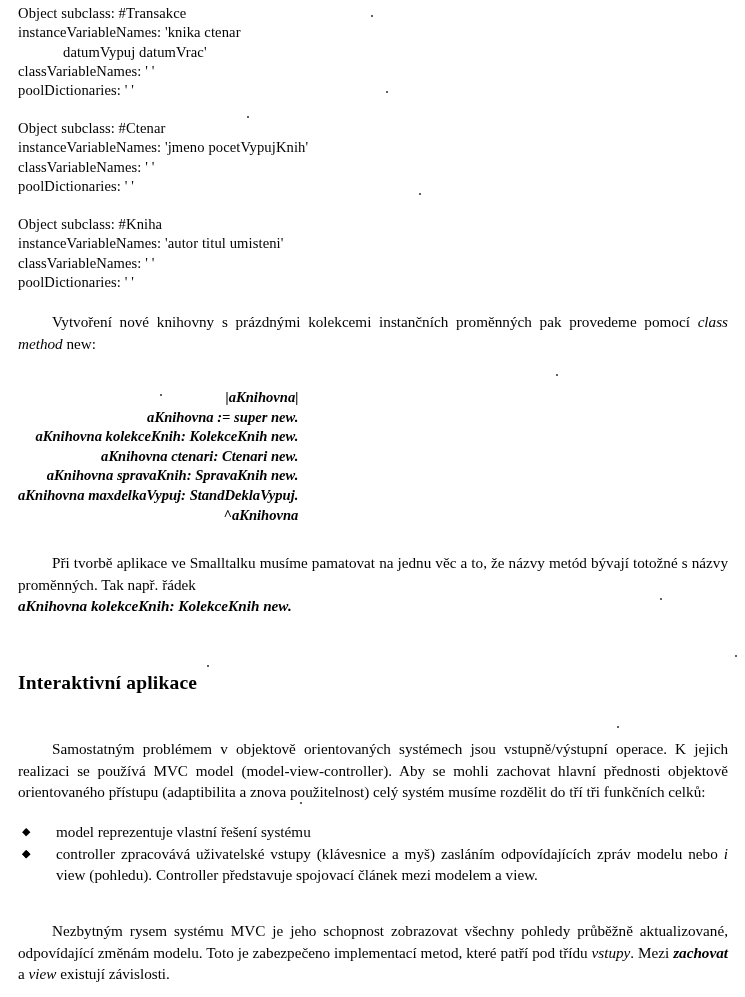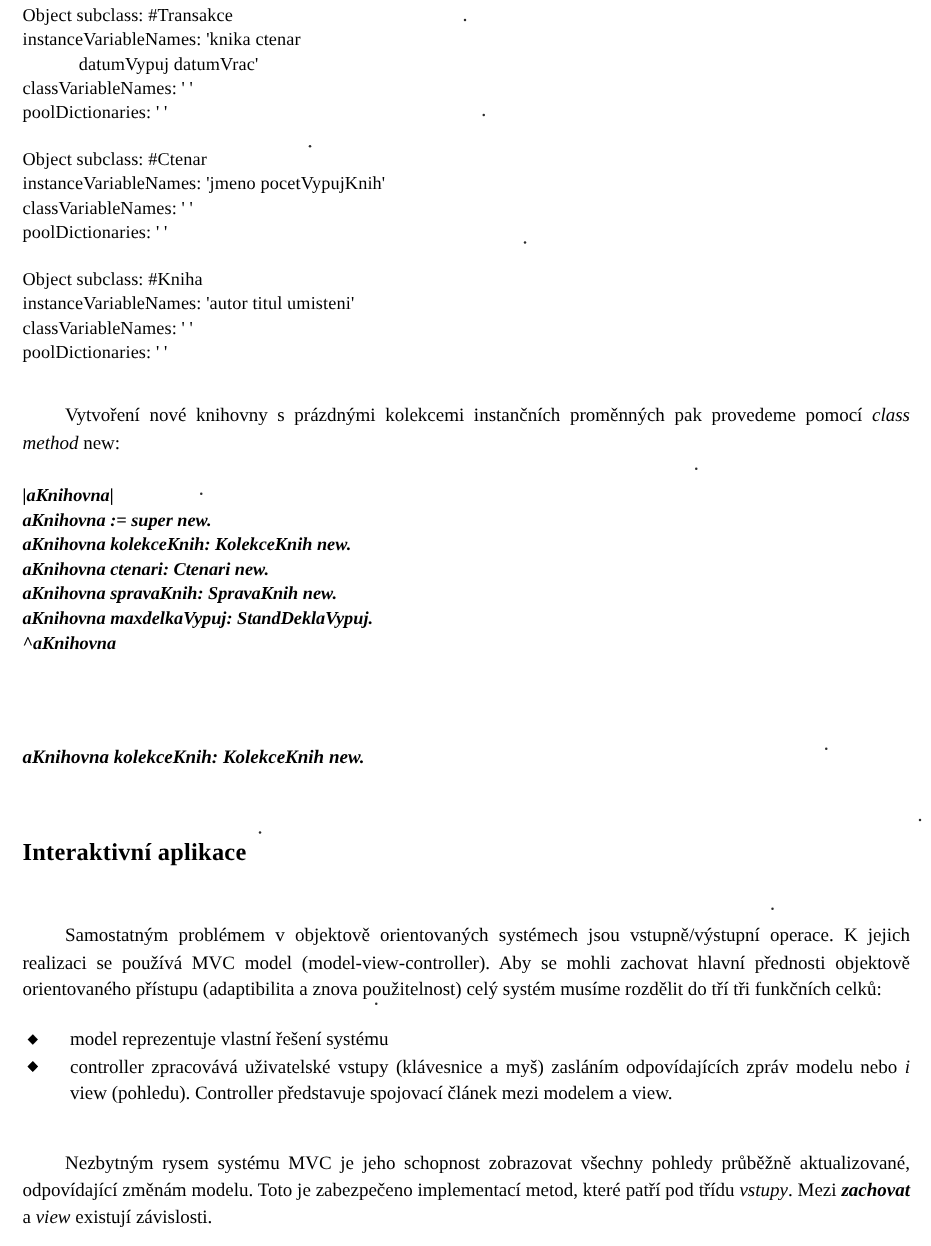--- a/index.html
+++ b/index.html
@@ -135,32 +135,33 @@
   <div class="code-block" style="top:119px;">Object subclass: #Ctenar
 instanceVariableNames: 'jmeno pocetVypujKnih'
 classVariableNames: ' '
 poolDictionaries: ' '</div>
 
   <div class="code-block" style="top:215px;">Object subclass: #Kniha
 instanceVariableNames: 'autor titul umisteni'
 classVariableNames: ' '
 poolDictionaries: ' '</div>
 
-  <div class="para indent" style="top:322px;">
+  <div class="para indent" style="top:311px;">
     <span>Vytvoření nové knihovny s prázdnými kolekcemi instančních proměnných pak provedeme pomocí </span><i>class method</i><span> new:</span>
   </div>
 
-  <div class="listing" style="top:388px;">|aKnihovna|
+  <div class="listing" style="top:388px;text-align:right;">|aKnihovna|
 aKnihovna := super new.
 aKnihovna kolekceKnih: KolekceKnih new.
 aKnihovna ctenari: Ctenari new.
 aKnihovna spravaKnih: SpravaKnih new.
 aKnihovna maxdelkaVypuj: StandDeklaVypuj.
 ^aKnihovna</div>
 
+  <div class="para indent" style="top:552px;">Při tvorbě aplikace ve Smalltalku musíme pamatovat na jednu věc a to, že názvy metód bývají totožné s názvy proměnných. Tak např. řádek</div>
 
   <div class="line ital" style="top:595px;">aKnihovna kolekceKnih: KolekceKnih new.</div>
 
 
 
   <h2 class="heading" style="top:672px; margin:0;">Interaktivní aplikace</h2>
 
   <div class="para indent" style="top:738px;">Samostatným problémem v objektově orientovaných systémech jsou vstupně/výstupní operace. K jejich realizaci se používá MVC model (model-view-controller). Aby se mohli zachovat hlavní přednosti objektově orientovaného přístupu (adaptibilita a znova použitelnost) celý systém musíme rozdělit do tří tři funkčních celků:</div>
 
   <div class="bullet-list" style="top:821px;">

